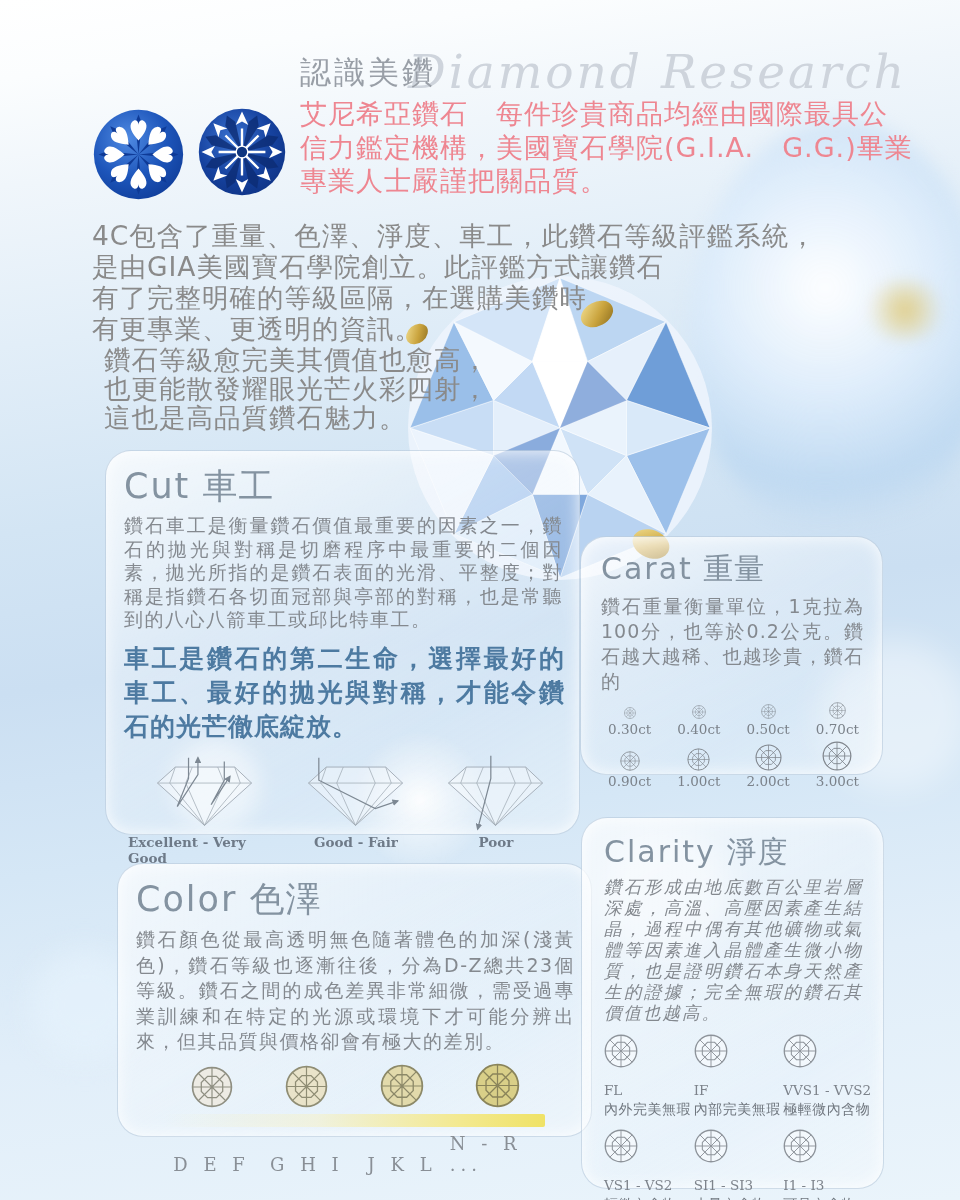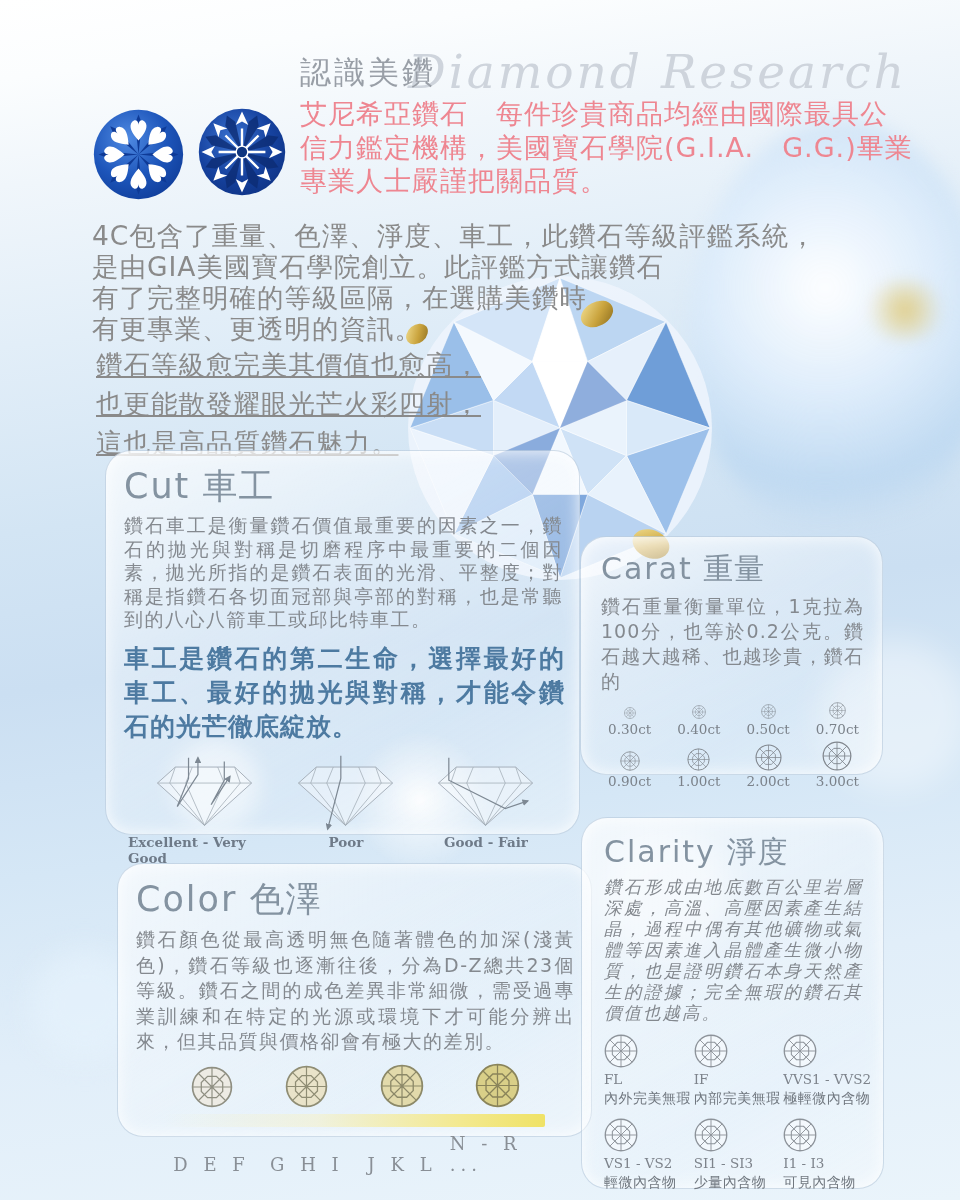--- a/index.html
+++ b/index.html
@@ -13,21 +13,21 @@
   .brand .big{font-size:106px;line-height:.92;color:#f3a8af;margin-left:2px;}
   .subtitle{position:absolute;left:300px;top:52px;font-size:31px;color:#999fa7;letter-spacing:3px;}
   .script{position:absolute;left:408px;top:44px;font-family:"DejaVu Serif","Liberation Serif",serif;
     font-style:italic;font-size:47px;color:#ced4dc;letter-spacing:3px;}
   .pink{position:absolute;left:300px;top:97px;font-size:27px;line-height:33.5px;color:#ee8691;letter-spacing:1px;}
   .hcircle{position:absolute;left:92px;top:108px;}
   .acircle{position:absolute;left:197px;top:107px;}
   .preline{white-space:pre-line;}
   
   .intro1{position:absolute;left:92px;top:220px;font-size:26.5px;line-height:31px;color:#8a8a8a;letter-spacing:1px;}
-  .intro2{position:absolute;left:96px;top:345px;font-size:26.5px;line-height:39px;color:#8a8a8a;letter-spacing:1px;text-decoration:underline;}
+  .intro2{position:absolute;left:104px;top:345px;font-size:26.5px;line-height:29px;color:#8a8a8a;letter-spacing:1px;}
   
   .panel{position:absolute;border-radius:26px;border:1px solid rgba(175,195,215,.55);
     background:linear-gradient(150deg,rgba(255,255,255,.72) 0%,rgba(255,255,255,.35) 35%,rgba(245,250,255,.18) 70%,rgba(255,255,255,.28) 100%);
     box-shadow:inset 0 0 16px rgba(255,255,255,.85);}
   .ptitle{color:#8493a1;letter-spacing:1px;font-weight:400;}
   .ptitle .en{letter-spacing:2px;}
   .pbody{color:#84898f;text-align:justify;}
   .panel-cut{left:105px;top:450px;width:473px;height:383px;}
   .panel-cut .ptitle{margin:12px 0 4px 18px;font-size:35px;}
   .panel-cut .pbody{margin:2px 16px 0 18px;font-size:19px;line-height:23.5px;letter-spacing:1.5px;}
@@ -55,21 +55,21 @@
   .cbar{height:13px;margin:6px 46px 0 46px;border-radius:2px;
     background:linear-gradient(90deg,rgba(250,248,235,0) 0%,rgba(247,241,195,.5) 40%,#f3e98f 78%,#efe266 100%);}
   .clabels{display:flex;margin:6px 46px 0 46px;}
   .clabels .ccol{font-family:"DejaVu Serif","Liberation Serif",serif;font-size:18px;color:#898f96;letter-spacing:5px;}
   .panel-clarity{left:581px;top:817px;width:301px;height:370px;}
   .panel-clarity .ptitle{margin:14px 0 4px 22px;font-size:30px;}
   .panel-clarity .pbody{margin:4px 20px 0 22px;font-size:17.5px;line-height:21px;letter-spacing:2px;font-style:italic;}
   .clargrid{display:grid;grid-template-columns:repeat(3,1fr);margin:10px 10px 0 22px;row-gap:10px;}
   .clcell{display:flex;flex-direction:column;align-items:flex-start;}
   .clcell svg{color:#8d939a;--dfill:rgba(255,255,255,.45);display:block;}
-  .clcell .grade{font-family:"DejaVu Serif","Liberation Serif",serif;font-size:13.5px;color:#7d838b;margin-top:3px;}
+  .clcell .grade{font-family:"DejaVu Serif","Liberation Serif",serif;font-size:13.5px;color:#7d838b;margin-top:14px;}
   .clcell .desc{font-size:14px;color:#70777f;margin-top:3px;letter-spacing:.5px;}
   
   .glow{position:absolute;border-radius:50%;pointer-events:none;}
 </style>
 </head>
 <body>
 
 <svg width="0" height="0" style="position:absolute">
   <defs>
     <marker id="arr" viewBox="0 0 10 10" refX="8" refY="5" markerWidth="5.5" markerHeight="5.5" orient="auto">
@@ -214,35 +214,35 @@
       <div class="cutfig">
         <svg width="150" height="80" viewBox="0 0 135 85">
           <path d="M36,16 L99,16 L117,33 L67,78 L17,33 Z" fill="rgba(255,255,255,.35)" stroke="#a2acb6" stroke-width="1"></path>
           <path d="M17,33 L117,33 M36,16 L30,33 M99,16 L105,33 M54,16 L47,33 M81,16 L88,33 M30,33 L67,78 M105,33 L67,78 M47,33 L67,78 M88,33 L67,78" fill="none" stroke="#a2acb6" stroke-width=".8"></path>
           <path d="M50,6 L50,28 L38,58 L60,24 L60,6" fill="none" stroke="#7d8893" stroke-width="1.3" marker-end="url(#arr)"></path>
           <path d="M88,10 L88,30 L74,56 L94,26" fill="none" stroke="#7d8893" stroke-width="1.3" marker-end="url(#arr)"></path>
         </svg>
         <div class="lbl">Excellent - Very Good</div>
       </div>
       <div class="cutfig">
+        <svg width="150" height="80" viewBox="0 0 135 85">
+          <path d="M36,16 L99,16 L117,33 L67,78 L17,33 Z" fill="rgba(255,255,255,.35)" stroke="#a2acb6" stroke-width="1"></path>
+          <path d="M17,33 L117,33 M36,16 L30,33 M99,16 L105,33 M54,16 L47,33 M81,16 L88,33 M30,33 L67,78 M105,33 L67,78 M47,33 L67,78 M88,33 L67,78" fill="none" stroke="#a2acb6" stroke-width=".8"></path>
+          <path d="M28,6 L28,30 L88,60 L112,52" fill="none" stroke="#7d8893" stroke-width="1.3" marker-end="url(#arr)"></path>
+        </svg>
+        <div class="lbl">Good - Fair</div>
+      </div>
+      <div class="cutfig">
         <svg width="130" height="80" viewBox="0 0 135 85">
           <path d="M36,16 L99,16 L117,33 L67,78 L17,33 Z" fill="rgba(255,255,255,.35)" stroke="#a2acb6" stroke-width="1"></path>
           <path d="M17,33 L117,33 M36,16 L30,33 M99,16 L105,33 M54,16 L47,33 M81,16 L88,33 M30,33 L67,78 M105,33 L67,78 M47,33 L67,78 M88,33 L67,78" fill="none" stroke="#a2acb6" stroke-width=".8"></path>
           <path d="M62,4 L62,28 L48,82" fill="none" stroke="#7d8893" stroke-width="1.3" marker-end="url(#arr)"></path>
         </svg>
         <div class="lbl">Poor</div>
       </div>
-      <div class="cutfig">
-        <svg width="150" height="80" viewBox="0 0 135 85">
-          <path d="M36,16 L99,16 L117,33 L67,78 L17,33 Z" fill="rgba(255,255,255,.35)" stroke="#a2acb6" stroke-width="1"></path>
-          <path d="M17,33 L117,33 M36,16 L30,33 M99,16 L105,33 M54,16 L47,33 M81,16 L88,33 M30,33 L67,78 M105,33 L67,78 M47,33 L67,78 M88,33 L67,78" fill="none" stroke="#a2acb6" stroke-width=".8"></path>
-          <path d="M28,6 L28,30 L88,60 L112,52" fill="none" stroke="#7d8893" stroke-width="1.3" marker-end="url(#arr)"></path>
-        </svg>
-        <div class="lbl">Good - Fair</div>
-      </div>
     </div>
   </div>
 
   <div class="panel panel-carat">
     <div class="ptitle"><span class="en">Carat</span> <span>重量</span></div>
     <div class="pbody">鑽石重量衡量單位，1克拉為100分，也等於0.2公克。鑽石越大越稀、也越珍貴，鑽石的</div>
     <div class="caratgrid">
       <div class="ccell">
           <svg width="12" height="12">
             <use href="#sym-dtop"></use>

